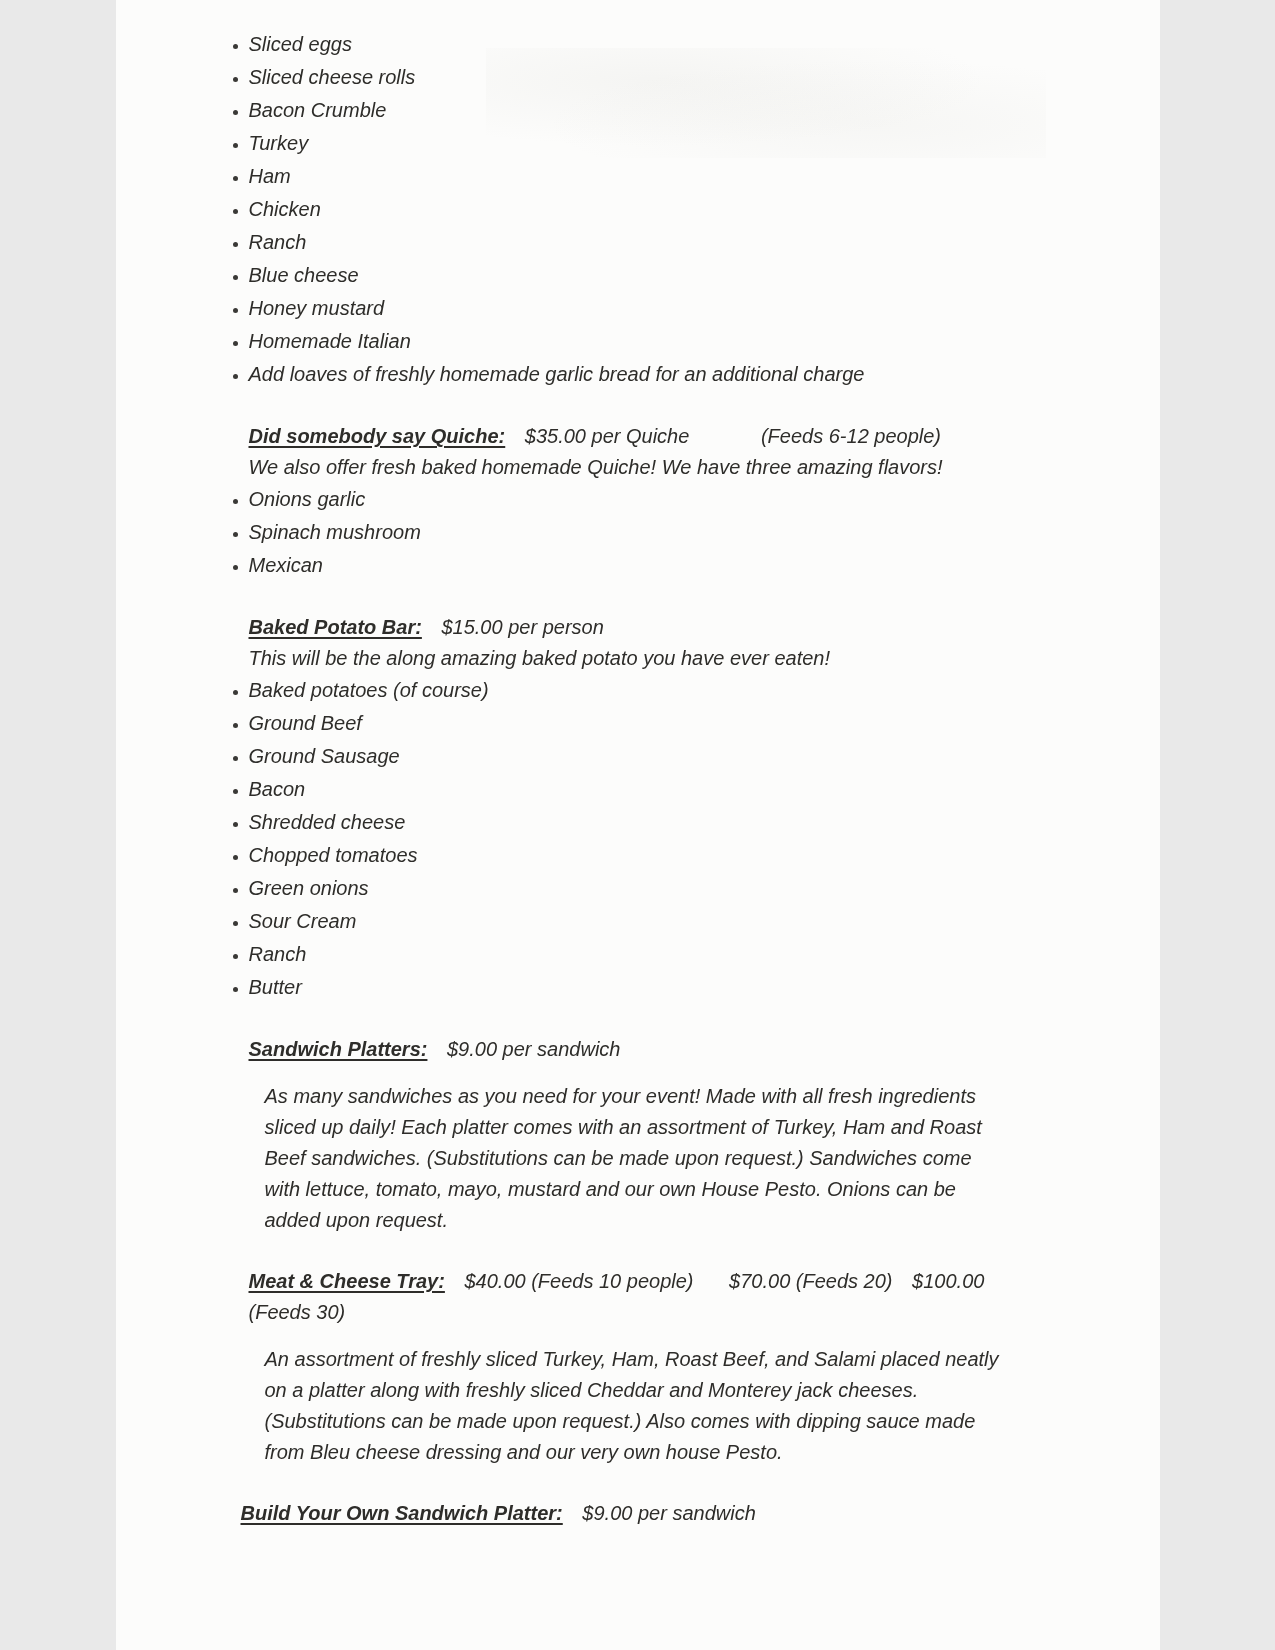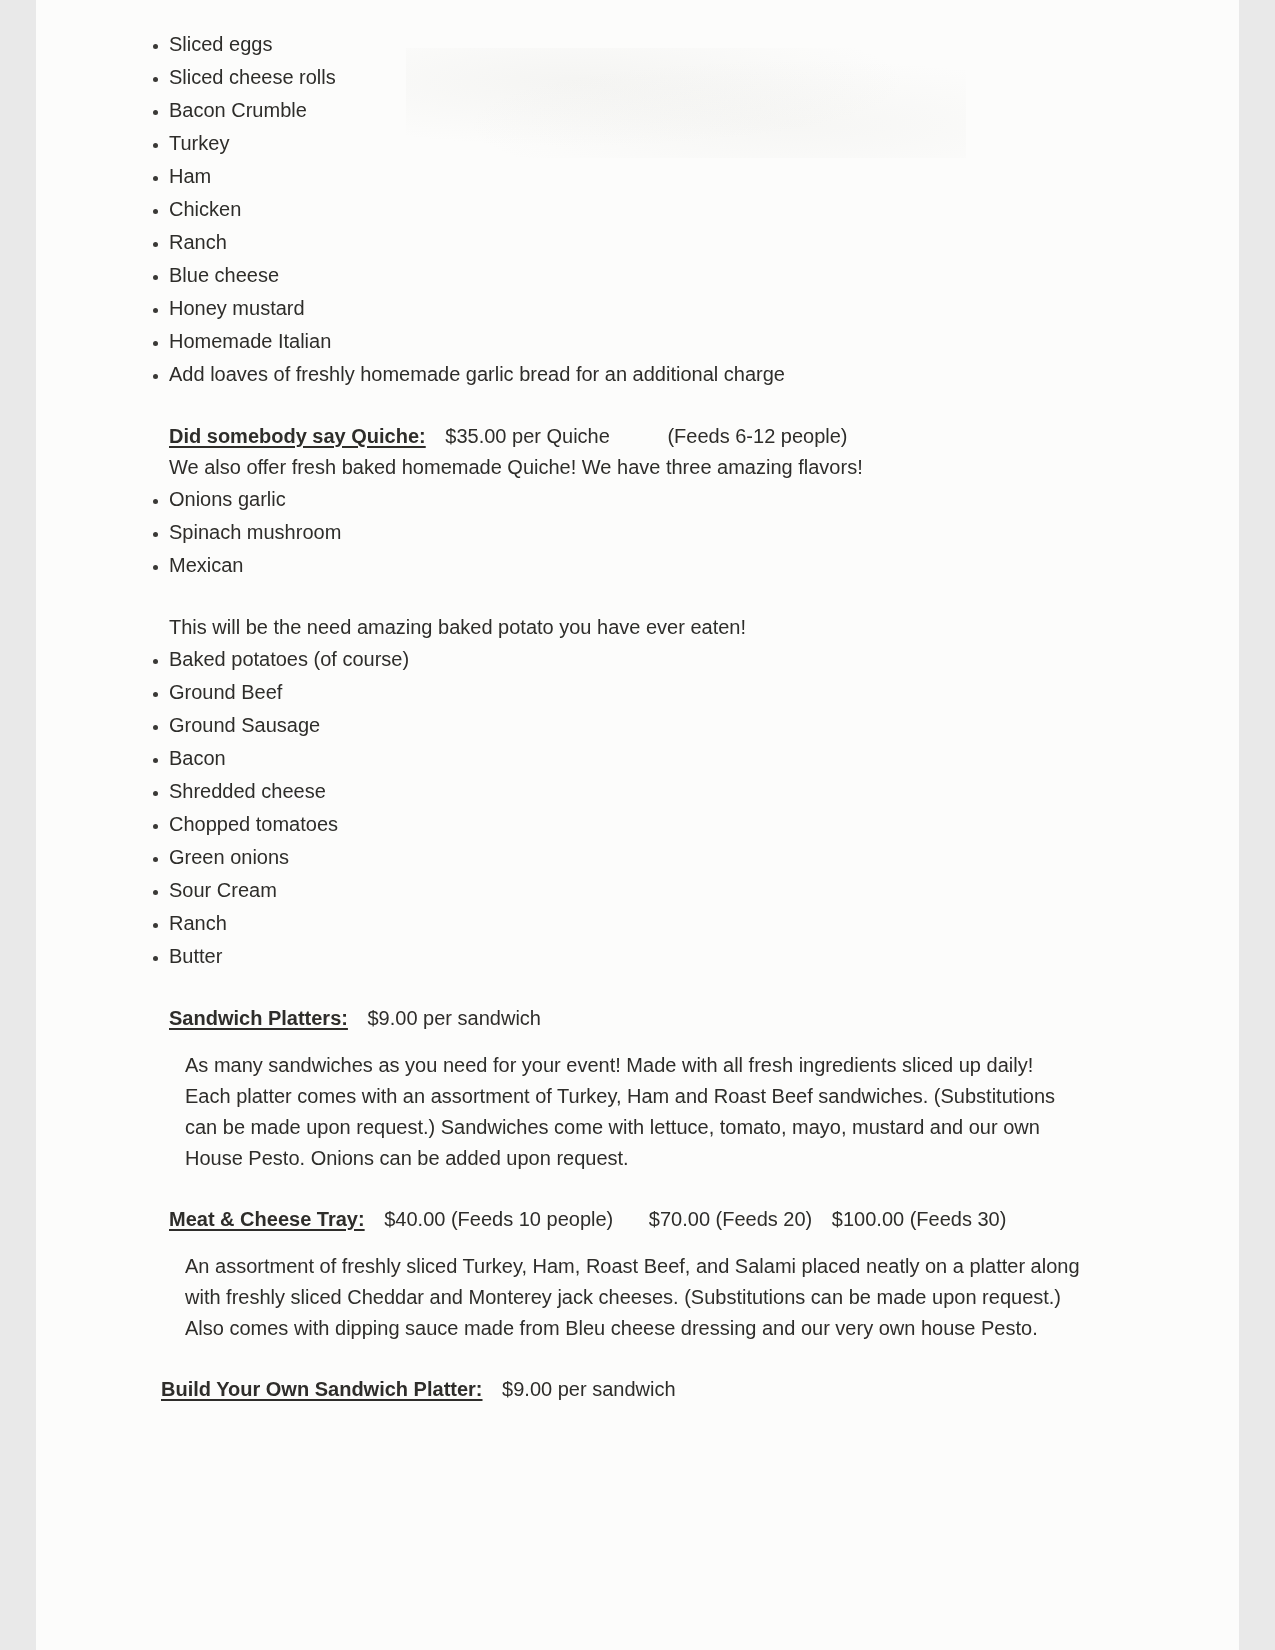--- a/index.html
+++ b/index.html
@@ -3,29 +3,30 @@
 <meta charset="utf-8">
 <style>
   html, body {
     margin: 0;
     padding: 0;
     background: #e9e9e9;
     font-family: "Liberation Sans", "DejaVu Sans", sans-serif;
   }
   .page {
     position: relative;
-    width: 1203px;
+    width: 1044px;
     height: 1650px;
     margin: 0 auto;
     background: #fcfcfb;
     color: #2e2d2a;
     box-sizing: border-box;
     padding: 28px 140px 40px 133px;
     font-size: 20px;
     overflow: hidden;
+    font-style: italic;
   }
   ul.bullets {
     list-style: disc outside;
     margin: 0 0 0 -33px;
     padding: 0 0 0 33px;
   }
   ul.bullets li {
     line-height: 33px;
     padding-left: 0;
   }
@@ -42,21 +43,21 @@
   }
   .section-heading {
     font-weight: 700;
     text-decoration: underline;
     text-underline-offset: 3px;
   }
   .price {
     margin-left: 14px;
   }
   .price-gap-lg {
-    margin-left: 52px;
+    margin-left: 66px;
   }
   .price-2 {
     margin-left: 30px;
     text-align: right;
   }
   .price-3 {
   }
   .desc {
     margin: 0;
     line-height: 31px;
@@ -114,21 +115,25 @@
     </p>
     <p class="desc">We also offer fresh baked homemade Quiche! We have three amazing flavors!</p>
     <ul class="bullets">
       <li>Onions garlic</li>
       <li>Spinach mushroom</li>
       <li>Mexican</li>
     </ul>
   </section>
 
   <section class="menu-section section-gap-lg">
-    <p class="desc">This will be the need amazing baked potato you have ever eaten!</p>
+    <p class="heading-line">
+      <span class="section-heading">Baked Potato Bar:</span>
+      <span class="price">$15.00 per person</span>
+    </p>
+    <p class="desc">This will be the along amazing baked potato you have ever eaten!</p>
     <ul class="bullets">
       <li>Baked potatoes (of course)</li>
       <li>Ground Beef</li>
       <li>Ground Sausage</li>
       <li>Bacon</li>
       <li>Shredded cheese</li>
       <li>Chopped tomatoes</li>
       <li>Green onions</li>
       <li>Sour Cream</li>
       <li>Ranch</li>

